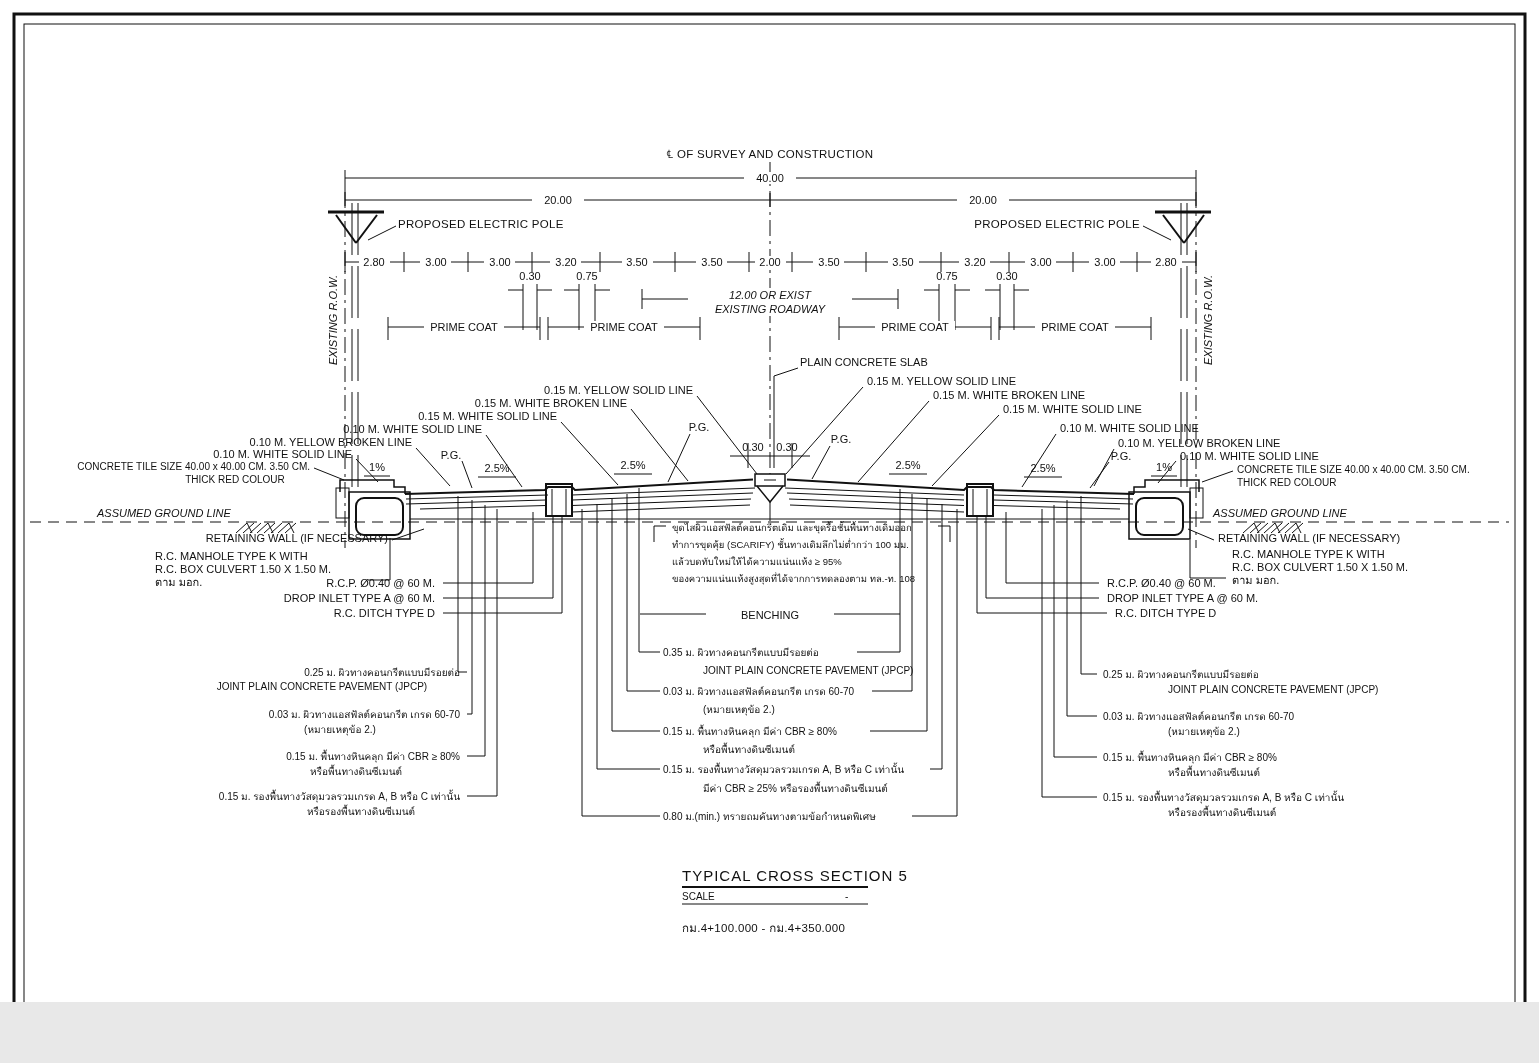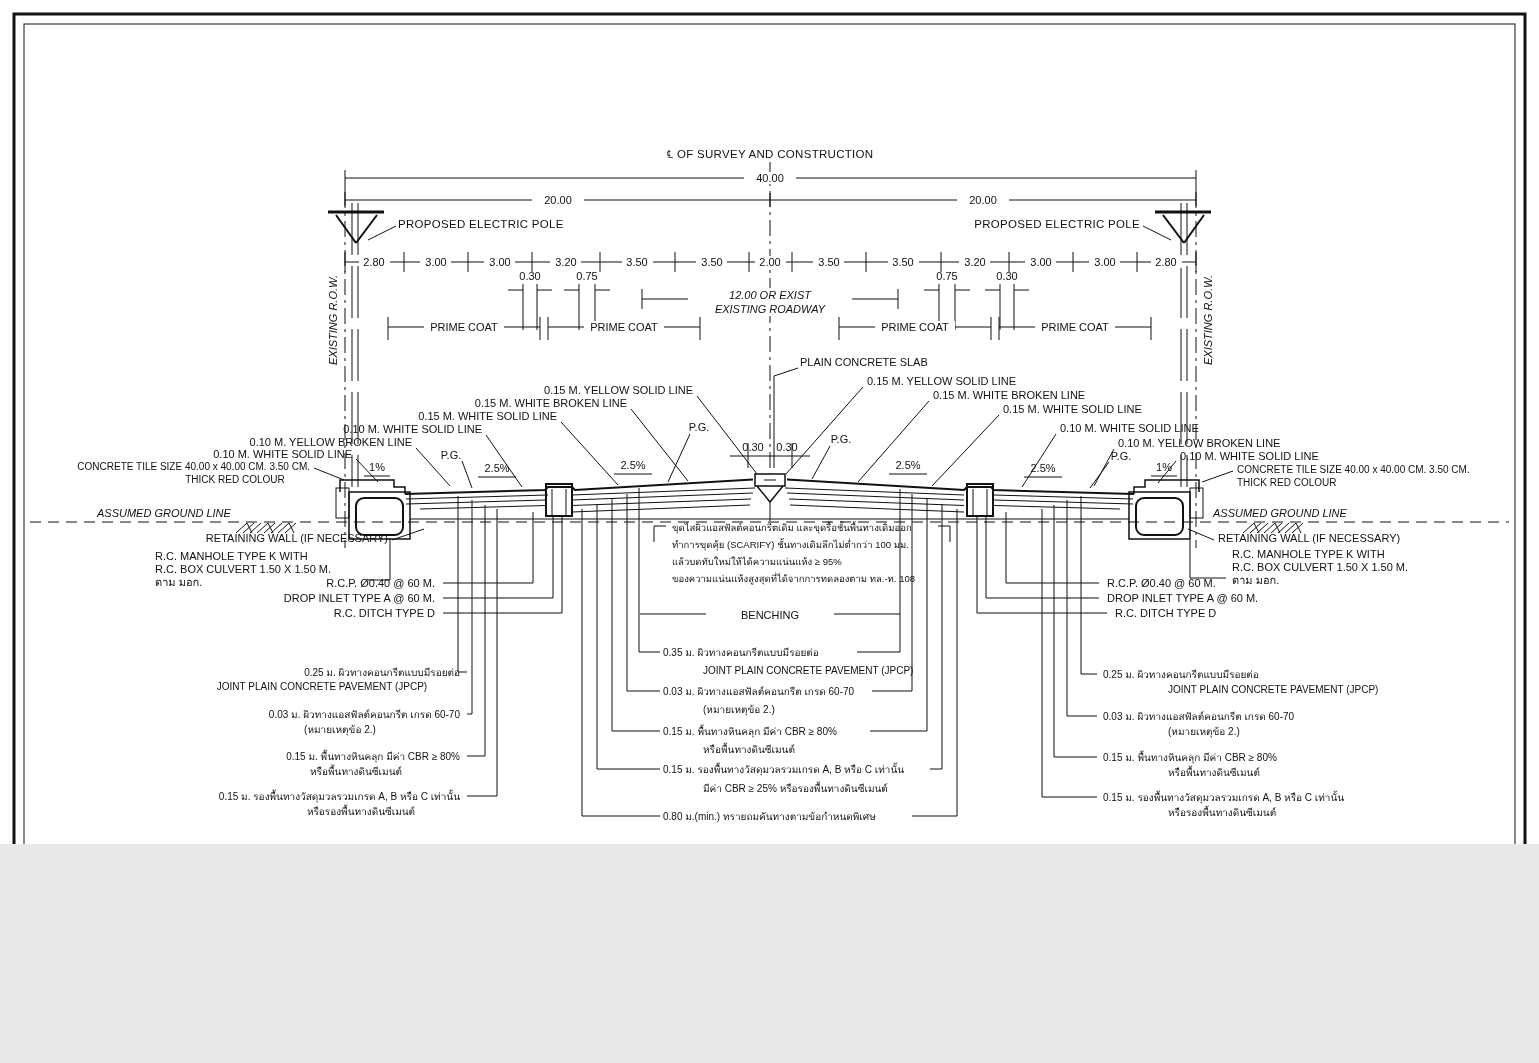--- a/index.html
+++ b/index.html
@@ -1,16 +1,16 @@
 <!DOCTYPE html>
 <html><head>
 <meta charset="utf-8">
 <style>
   html,body{margin:0;padding:0;background:#e8e8e8;}
-  #page{position:relative;width:1539px;height:844px;background:#ffffff;overflow:hidden;}
+  #page{position:relative;width:1539px;height:1002px;background:#ffffff;overflow:hidden;}
   svg text{font-family:"Liberation Sans",sans-serif;fill:#111;}
   .t9{font-size:9.5px;}
   .t10{font-size:10px;}
   .t11{font-size:11px;}
   .t12{font-size:11.5px;letter-spacing:.3px;}
   .t15{font-size:15px;letter-spacing:1px;}
   .it{font-style:italic;}
   .mid{text-anchor:middle;}
   .end{text-anchor:end;}
   .ln{stroke:#111;stroke-width:1;fill:none;}

